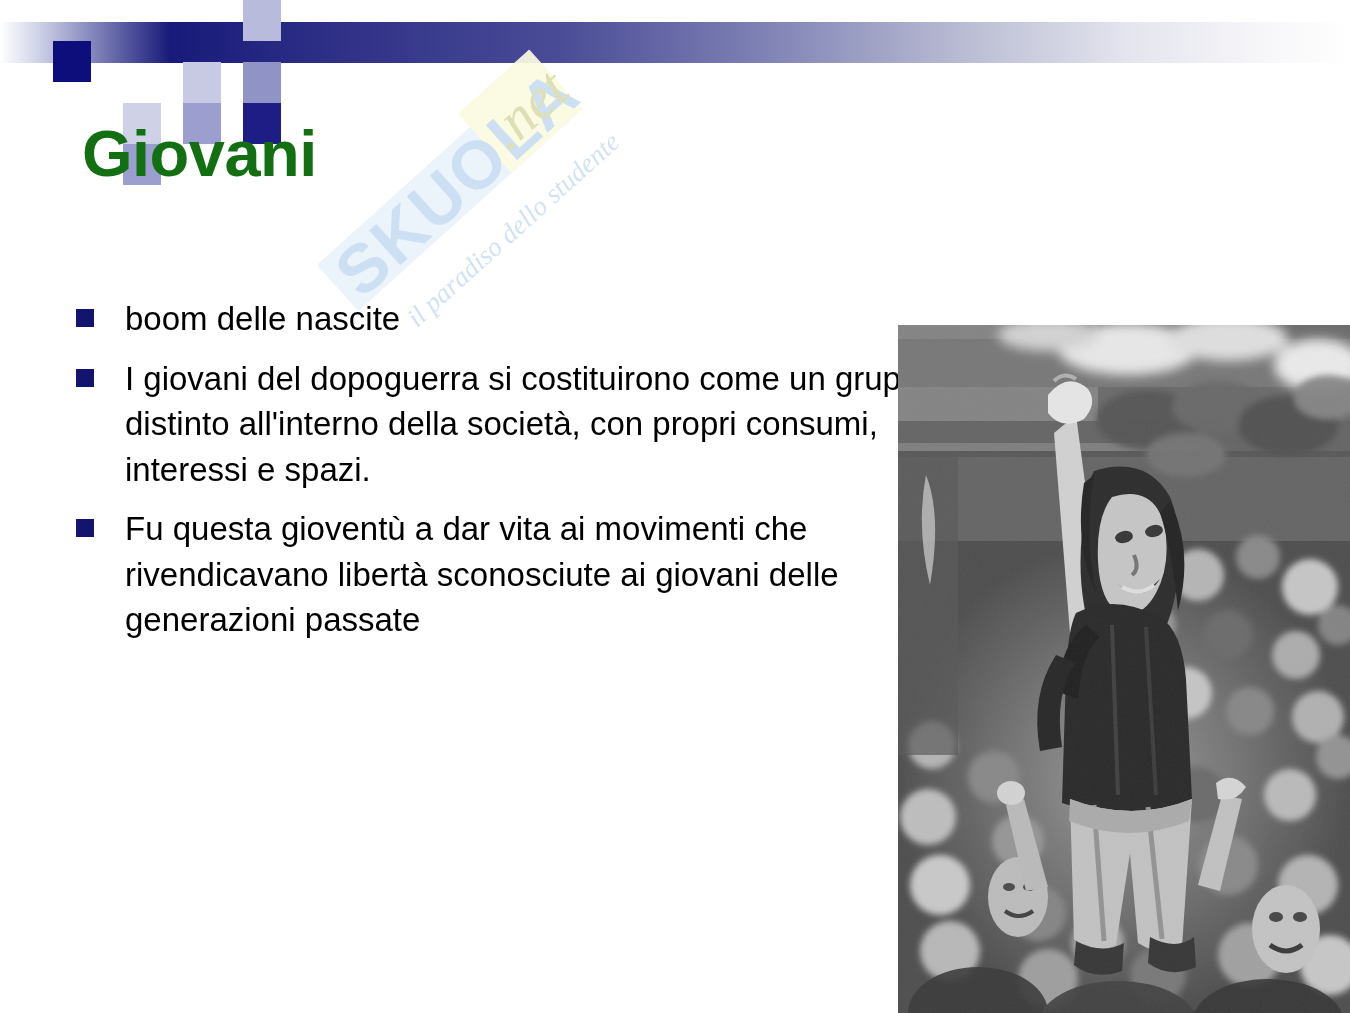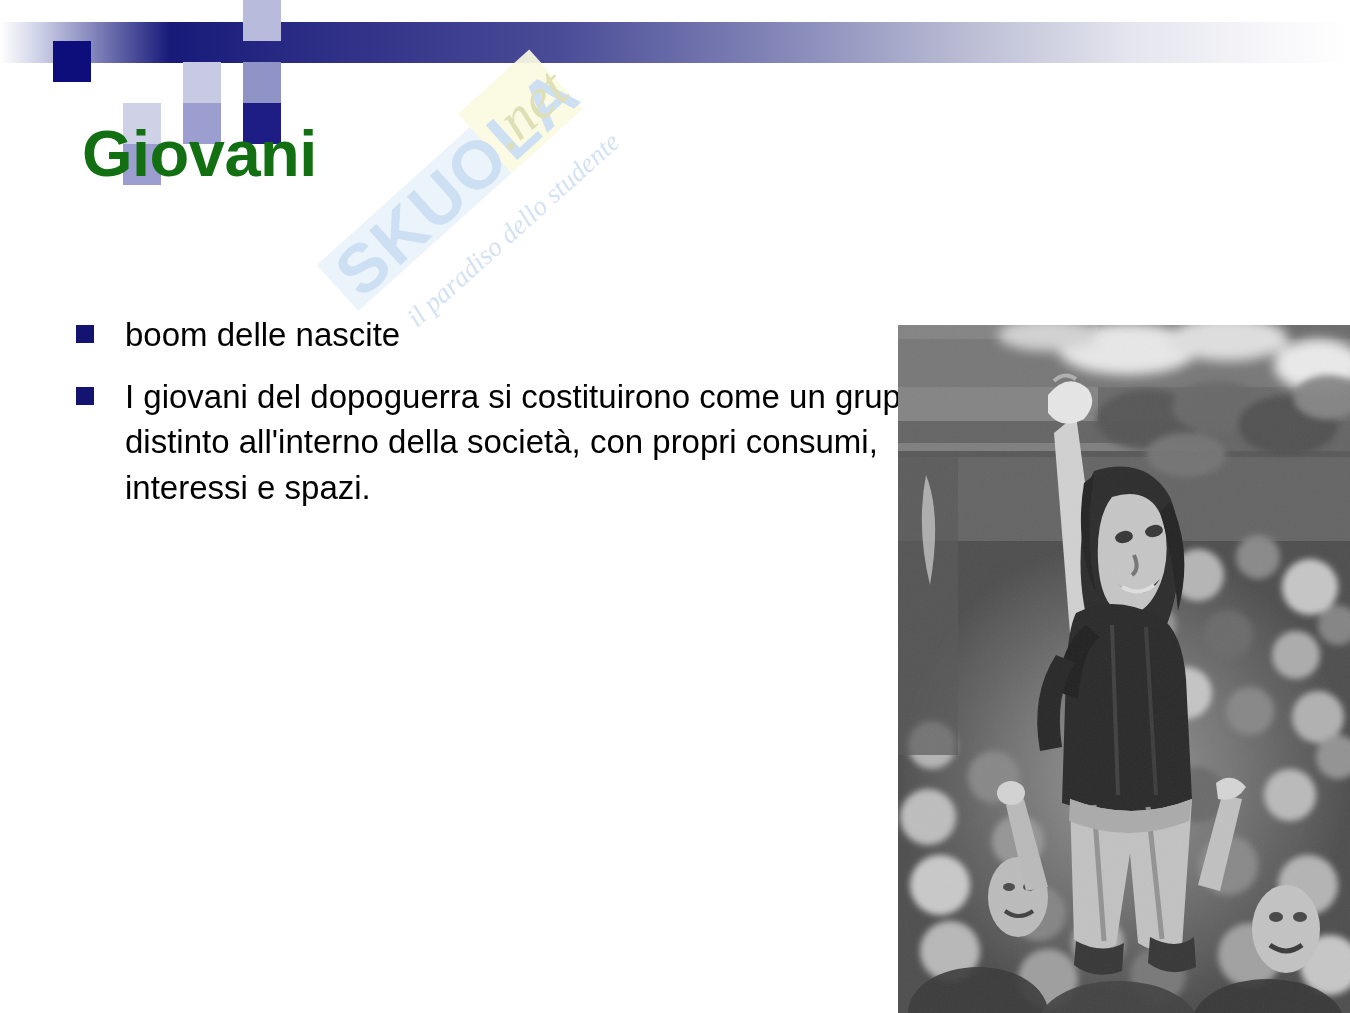--- a/index.html
+++ b/index.html
@@ -76,21 +76,20 @@
   #bullets {
     position: absolute;
     left: 76px;
     top: 296px;
     width: 880px;
   }
   .bullet-row {
     display: flex;
     align-items: flex-start;
     margin-bottom: 14px;
-    margin-top: 16px;
   }
   .bullet-marker {
     flex: 0 0 auto;
     width: 18px;
     height: 18px;
     background: #131470;
     margin-top: 13px;
     margin-right: 31px;
   }
   .bullet-text {
@@ -143,20 +142,24 @@
   <div id="title" style="color: rgb(18, 112, 18);">Giovani</div>
 
   <div id="bullets">
     <div class="bullet-row">
       <span class="bullet-marker" style="background: rgb(19, 20, 112);"></span>
       <span class="bullet-text">boom delle nascite</span>
     </div>
     <div class="bullet-row">
       <span class="bullet-marker" style="background: rgb(19, 20, 112);"></span>
       <span class="bullet-text">I giovani del dopoguerra si costituirono come un gruppo distinto all'interno della società, con propri consumi, interessi e spazi.</span>
+    </div>
+    <div class="bullet-row">
+      <span class="bullet-marker" style="background: rgb(19, 20, 112);"></span>
+      <span class="bullet-text">Fu questa gioventù a dar vita ai movimenti che rivendicavano libertà sconosciute ai giovani delle generazioni passate</span>
     </div>
   </div>
 
   <div id="photo">
     <svg viewBox="0 0 452 688" width="452" height="688" xmlns="http://www.w3.org/2000/svg">
       <defs>
         <filter id="grain">
           <feTurbulence type="fractalNoise" baseFrequency="0.9" numOctaves="3" result="n"></feTurbulence>
           <feColorMatrix in="n" type="saturate" values="0"></feColorMatrix>
           <feComponentTransfer>

